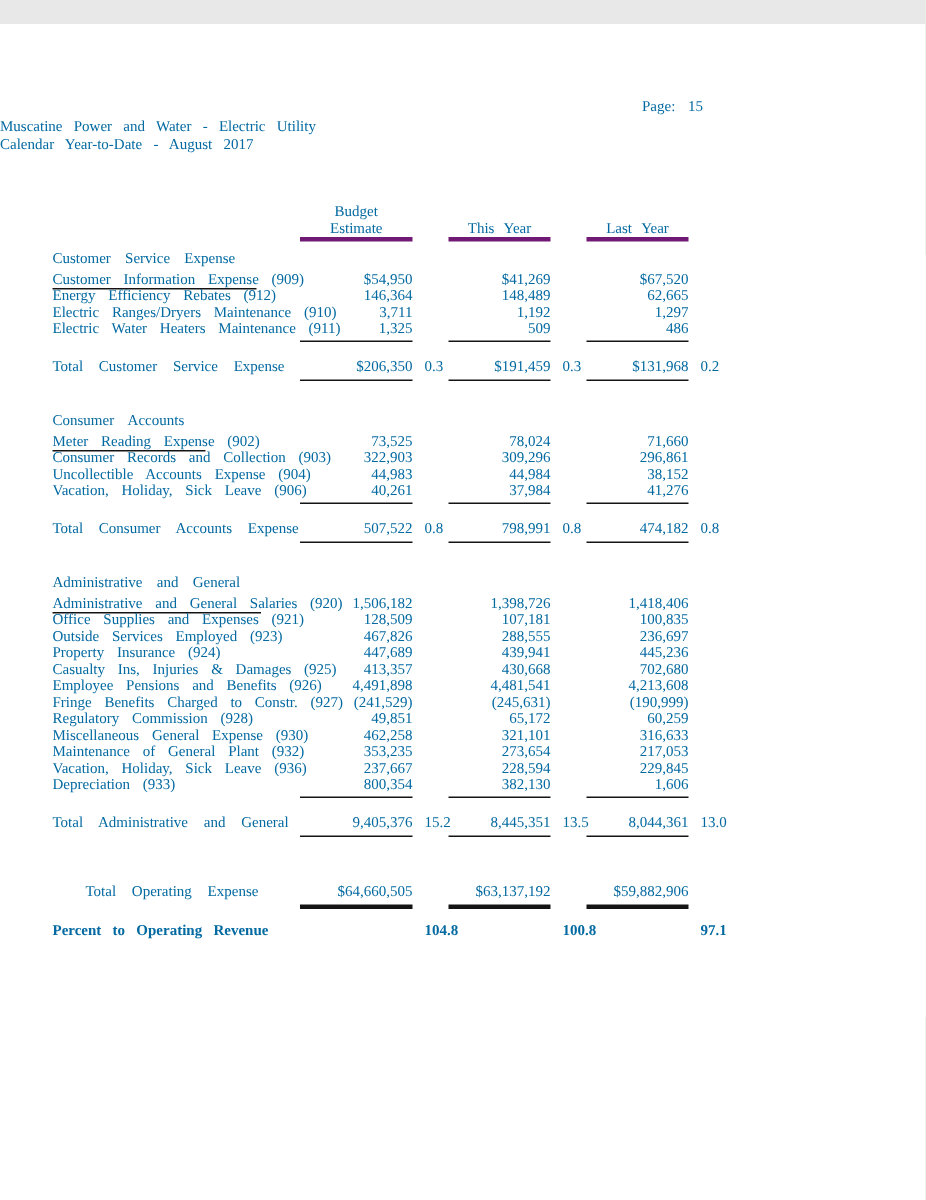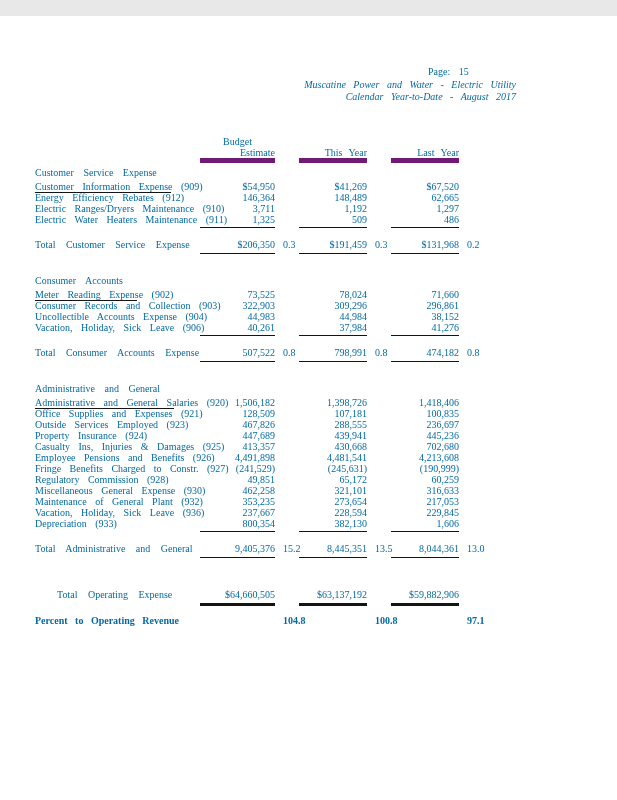--- a/index.html
+++ b/index.html
@@ -11,38 +11,38 @@
     font-family:"Liberation Serif","DejaVu Serif",serif;
     color:#0369a1;
     overflow:hidden;
   }
   .page-num{
     position:absolute;top:50px;left:428px;
     font-size:10px;line-height:11px;word-spacing:6px;
   }
   .titles{
     position:absolute;top:63px;left:0;width:516px;
-    text-align:right;font-size:10px;line-height:12px;word-spacing:5px;font-style:italic;
+    text-align:left;font-size:10px;line-height:12px;word-spacing:5px;
   }
   .report-table{
     position:absolute;top:120px;left:35px;width:490px;
     font-size:10px;line-height:11px;
   }
   .row{
     display:grid;
     grid-template-columns:165px 75px 24px 68px 24px 68px 24px;
     height:11px;line-height:11px;
   }
   .desc{word-spacing:6px;white-space:nowrap;overflow:visible;}
   .amt{text-align:right;white-space:nowrap;}
   .pct{text-align:left;padding-left:8px;white-space:nowrap;overflow:visible;}
   .hrow1{height:11px;}
   .hrow2{height:14px;}
   .hcell{text-align:center;word-spacing:4px;}
-  .hline{border-bottom:5px solid #701a75;text-align:right;}
+  .hline{border-bottom:3px solid #701a75;}
   .sec-head{height:13px;margin-bottom:1px;}
   .sec-head .ul{
     display:inline-block;border-bottom:1px solid #141414;
     padding-right:14px;padding-bottom:14px;word-spacing:7px;white-space:nowrap;
   }
   .rule-row{height:4px;}
   .rule-row .line{border-top:1px solid #141414;margin-top:2px;}
   .rule-row .thick{border-top:3px solid #141414;margin-top:2px;}
   .total-row{margin-top:10px;height:12px;}
   .total-desc{word-spacing:8px;white-space:nowrap;}

